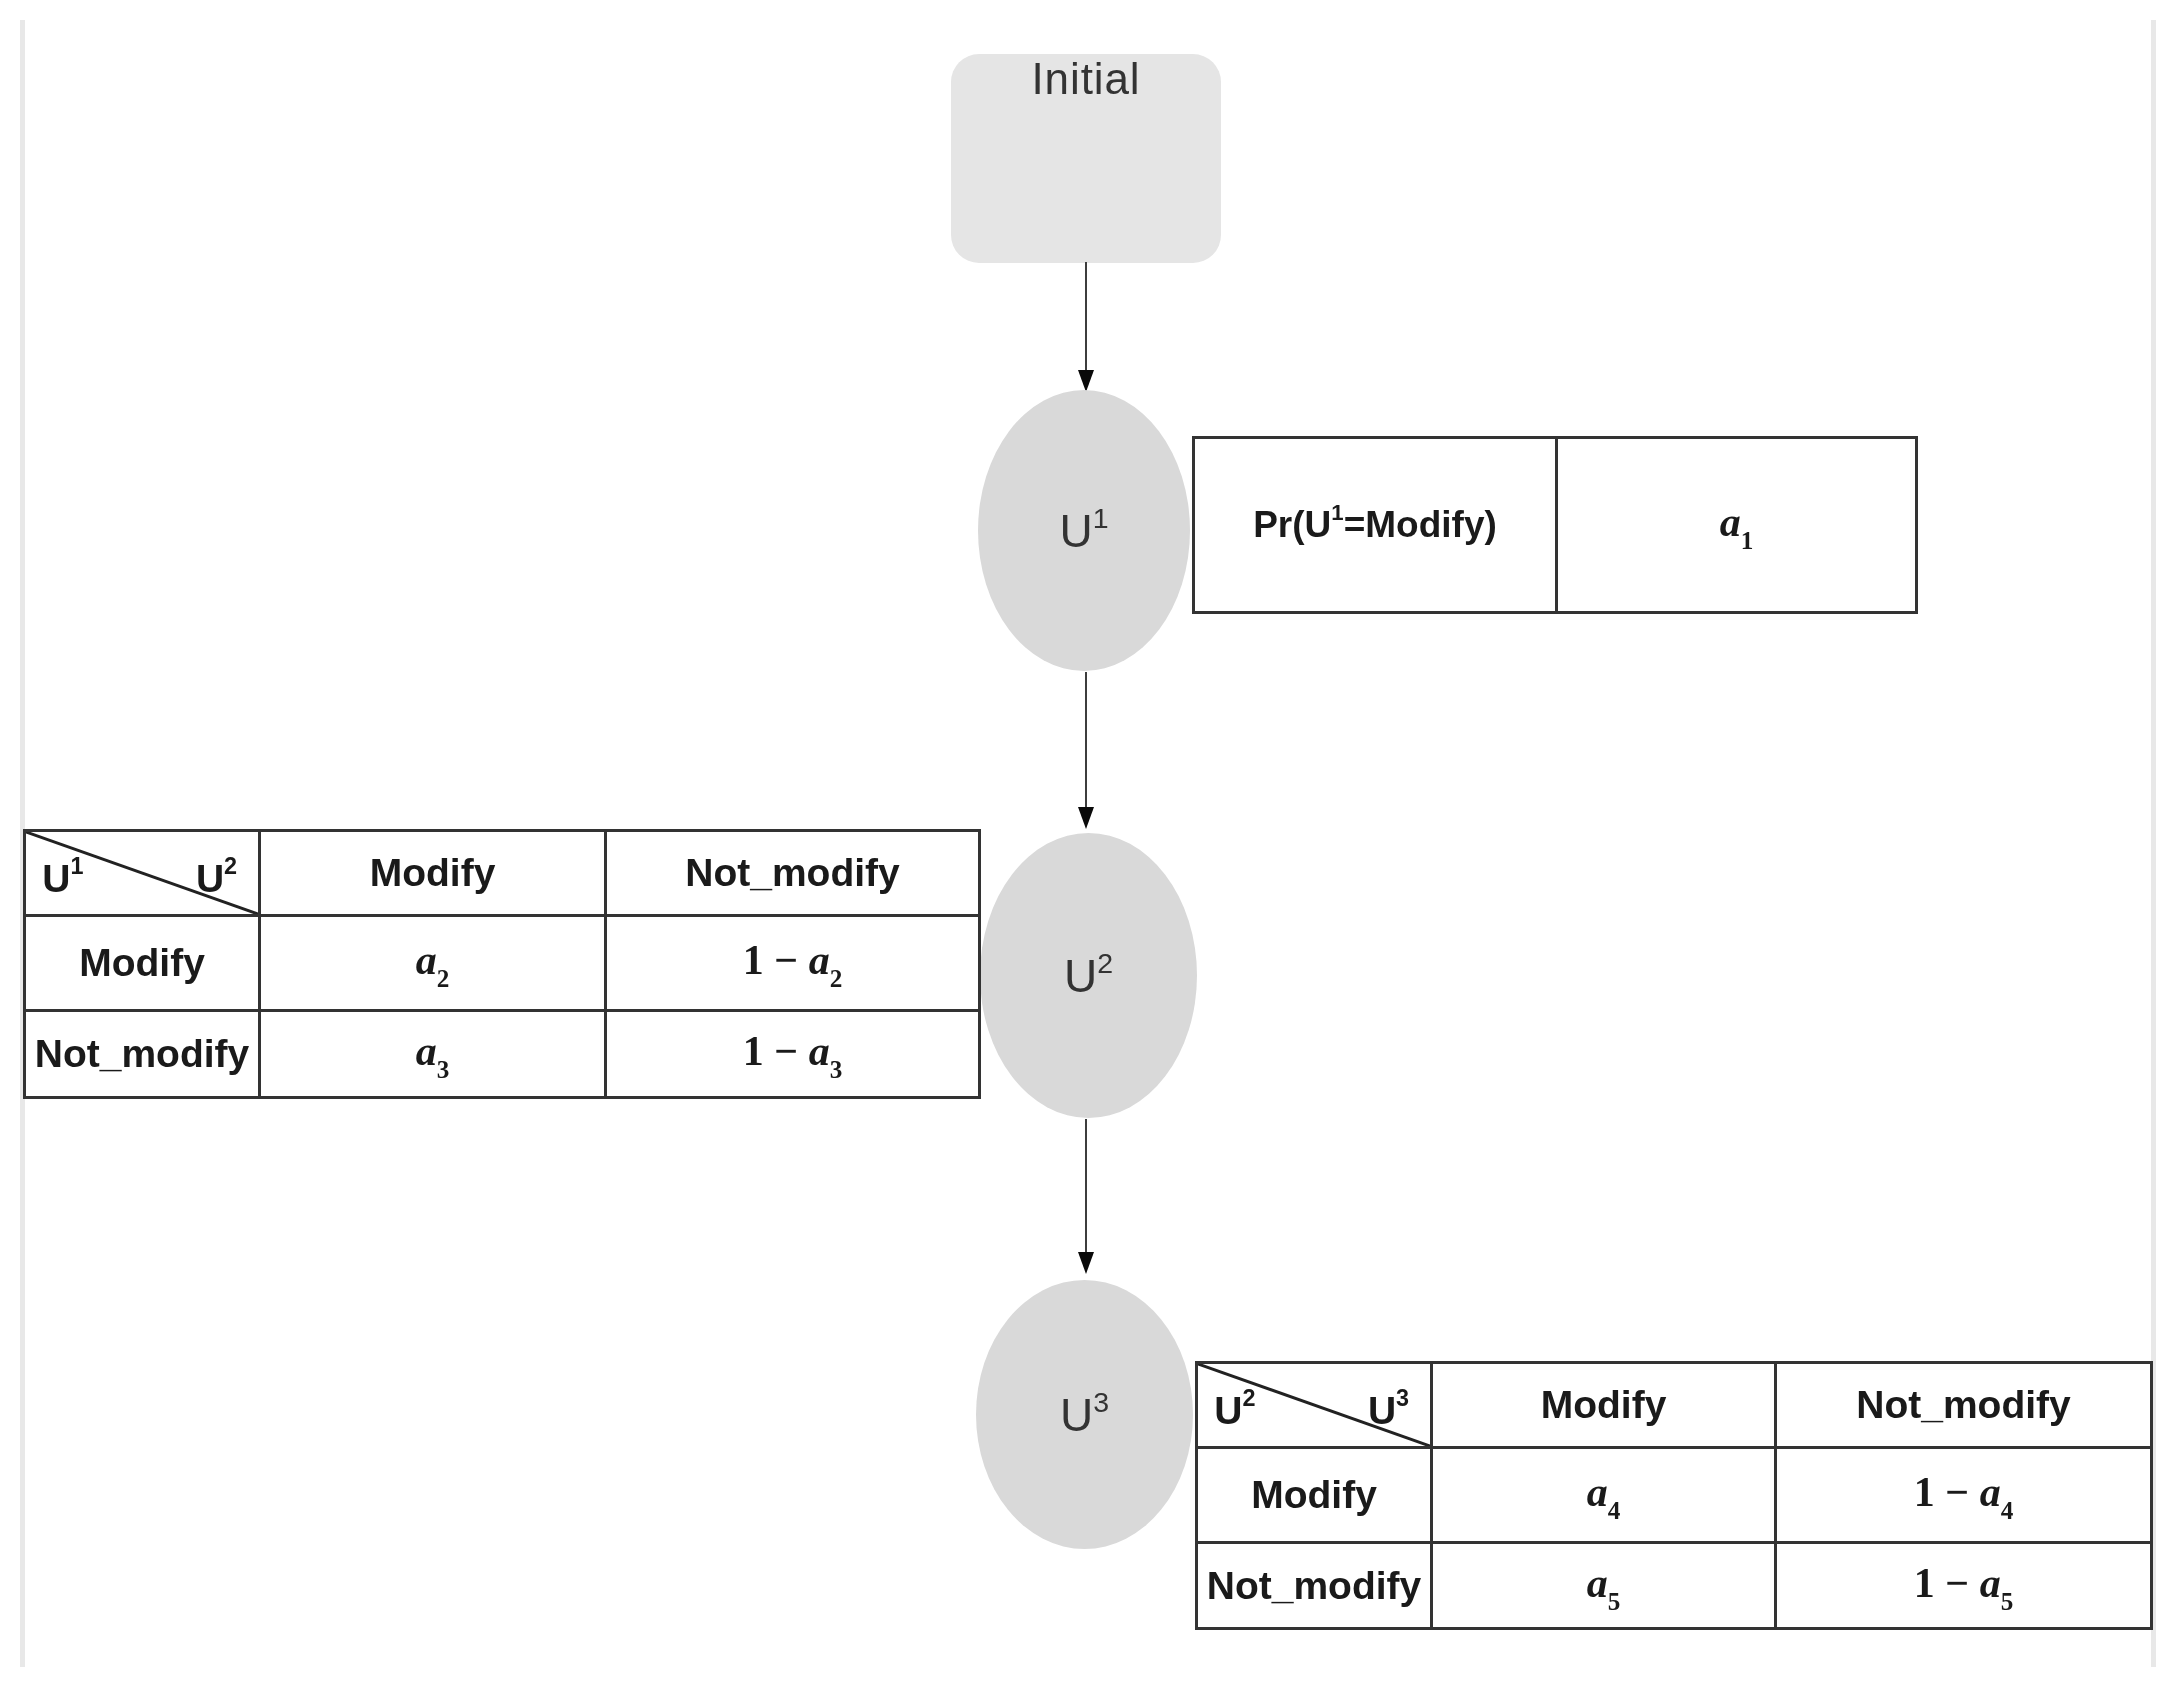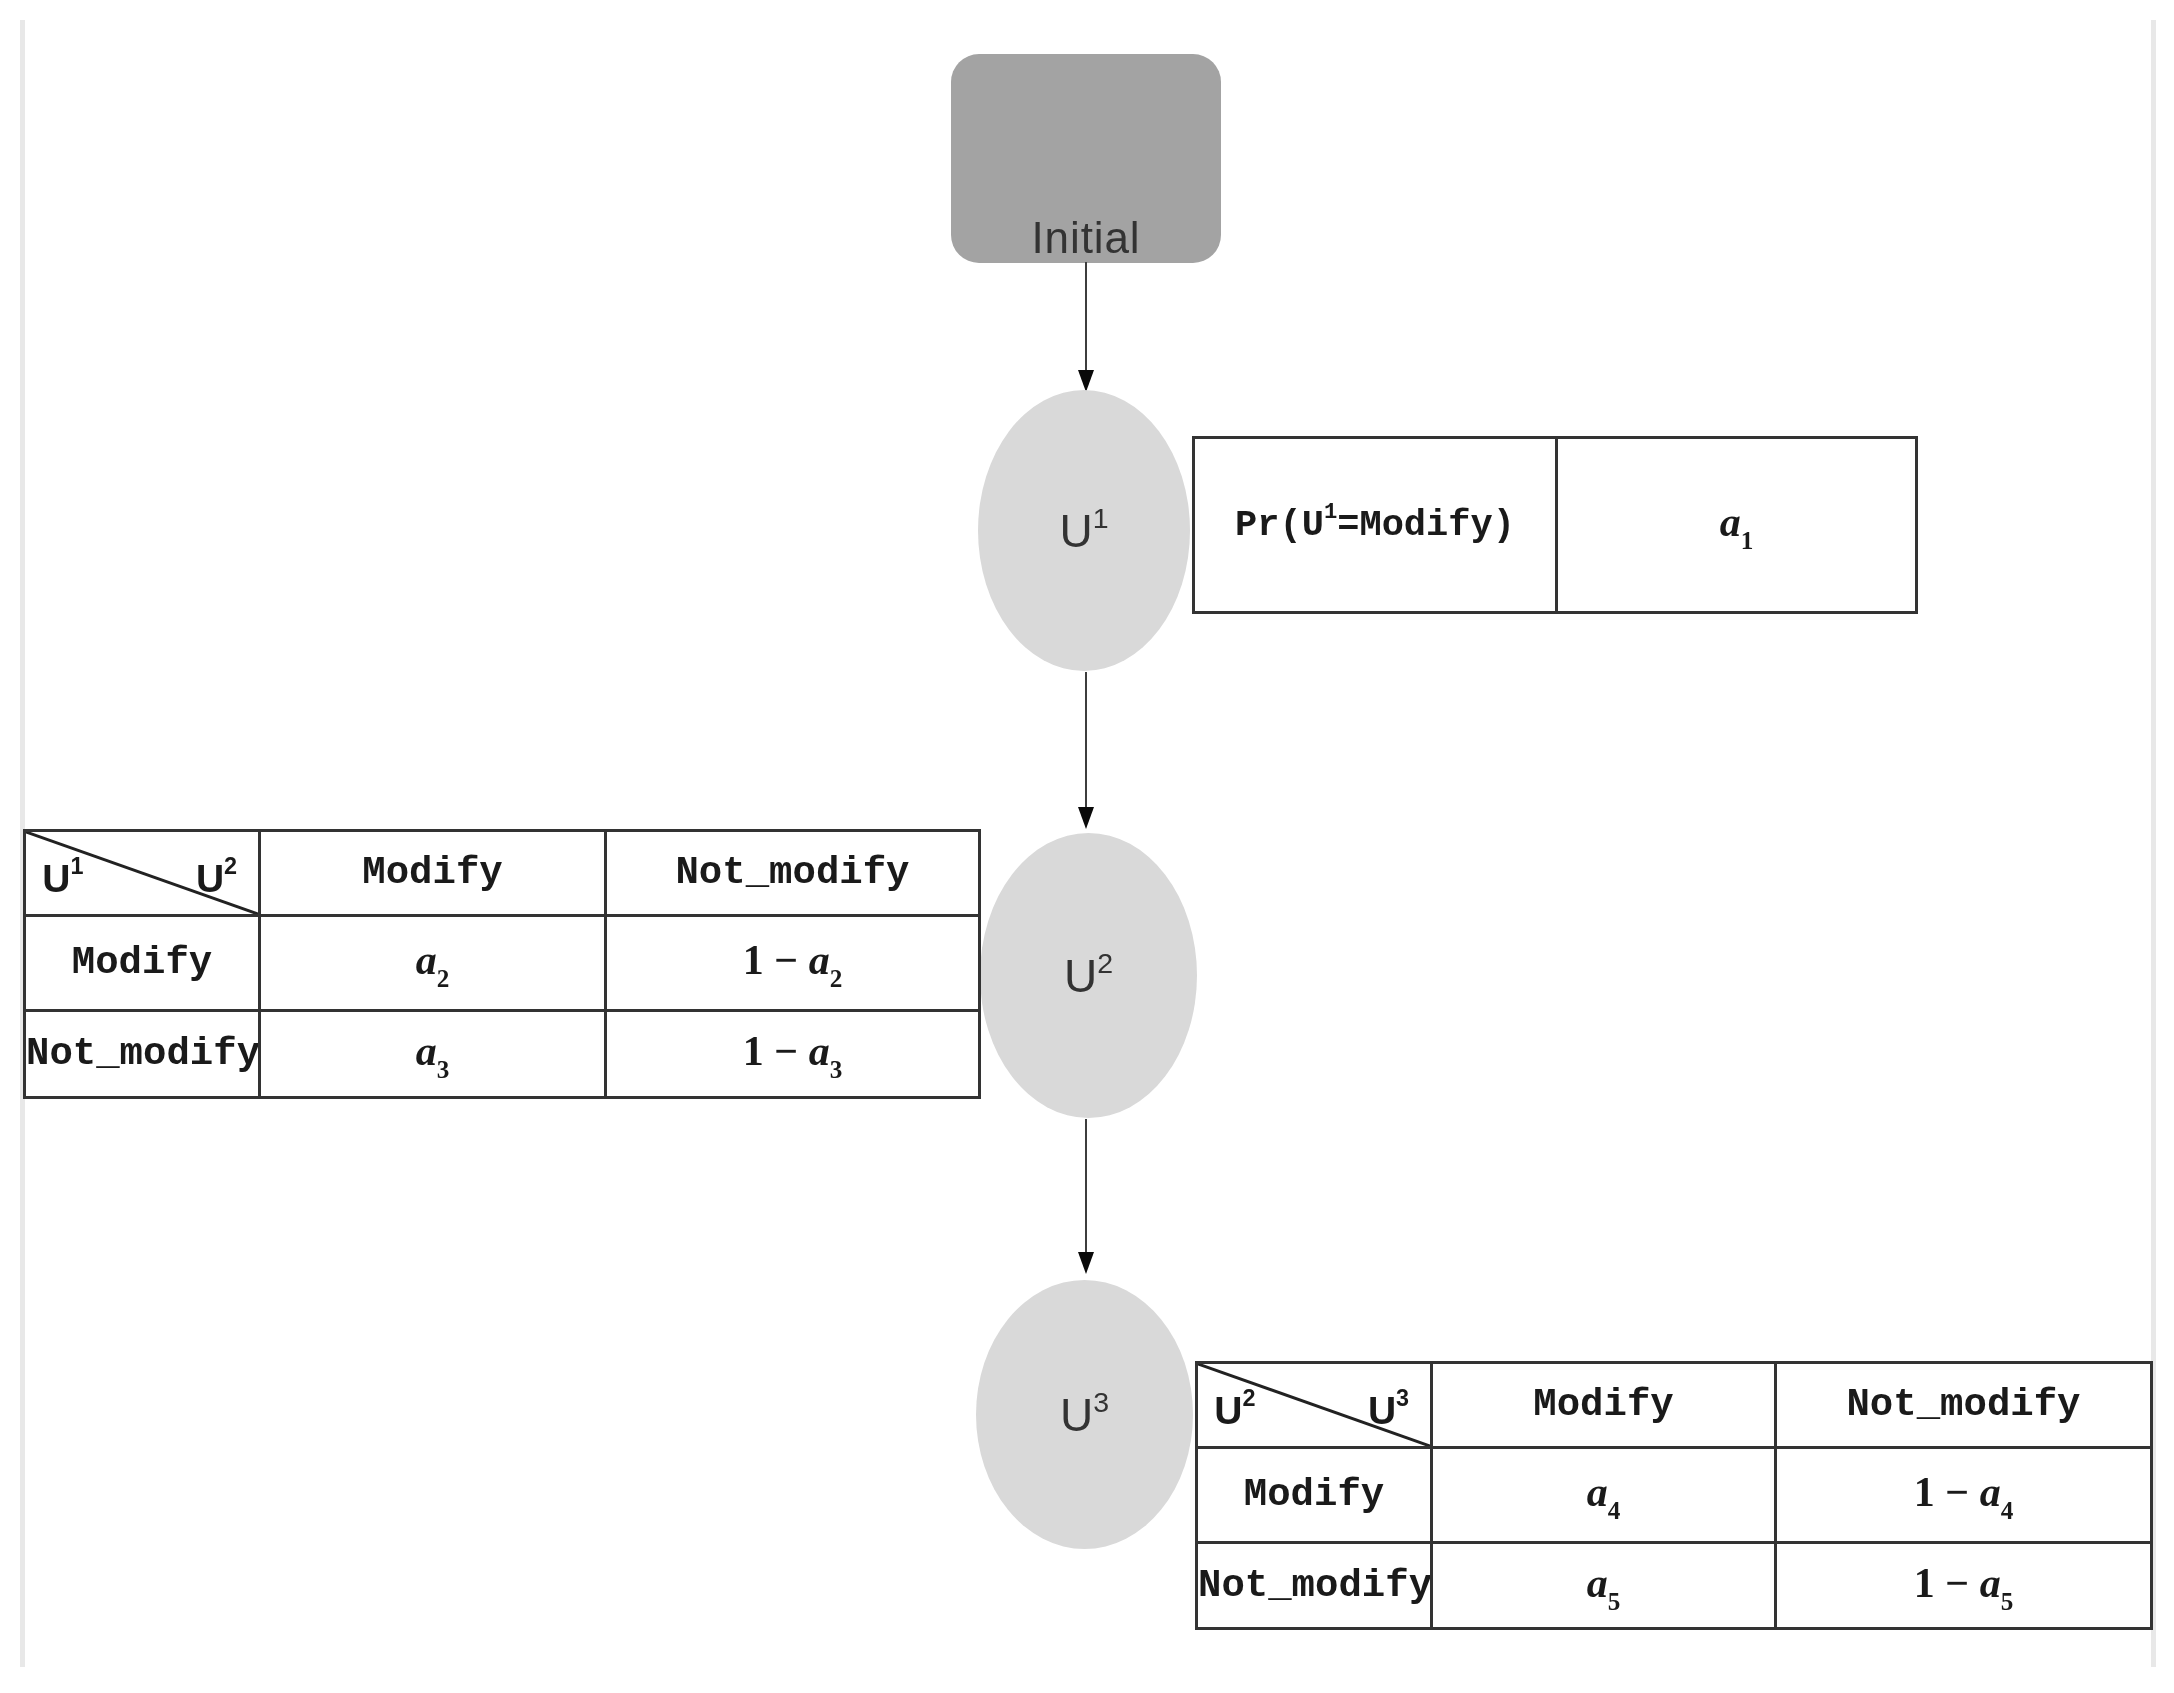--- a/index.html
+++ b/index.html
@@ -5,22 +5,22 @@
   html,body{margin:0;padding:0;background:#ffffff;}
   .canvas{position:relative;width:2174px;height:1694px;background:#ffffff;overflow:hidden;
           font-family:"Liberation Sans",sans-serif;color:#222;}
 
   
   .edge{position:absolute;top:20px;height:1647px;width:4.6px;background:#e8e8e8;}
   .edge.left{left:20px;}
   .edge.right{left:2151px;}
 
   
-  .node-box{position:absolute;left:951px;top:54px;width:270px;height:209px;background:#a3a3a3;
-            border-radius:28px;display:flex;align-items:flex-end;justify-content:center;}
+  .node-box{position:absolute;left:951px;top:54px;width:270px;height:209px;background:#e5e5e5;
+            border-radius:28px;display:flex;align-items:flex-start;justify-content:center;}
   .node-box .lbl{font-size:44px;color:#333;letter-spacing:0.9px;}
   .ellipse{position:absolute;background:#d9d9d9;border-radius:50%;
            display:flex;align-items:center;justify-content:center;}
   .ellipse.u1{left:978px;top:390px;width:212px;height:281px;}
   .ellipse.u2{left:980px;top:833px;width:217px;height:285px;}
   .ellipse.u3{left:976px;top:1280px;width:217px;height:269px;}
   .u-label{font-size:46px;color:#333;}
   .u-label sup{font-size:0.62em;position:relative;top:-1.8px;}
 
   
@@ -32,21 +32,21 @@
   .a1 .arrow-head{top:370px;}
   .a2 .arrow-line{top:672px;height:138px;}
   .a2 .arrow-head{top:807px;}
   .a3 .arrow-line{top:1119px;height:138px;}
   .a3 .arrow-head{top:1252px;}
 
   
   table.cpt{position:absolute;border-collapse:collapse;table-layout:fixed;background:#fff;}
   table.cpt td,table.cpt th{border:3.7px solid #333;padding:0;text-align:center;vertical-align:middle;
                             overflow:hidden;}
-  .sans{font-family:Liberation Mono, monospace;font-weight:700;font-size:39px;color:#1a1a1a;}
+  .sans{font-family:Liberation Sans, sans-serif;font-weight:700;font-size:39px;color:#1a1a1a;}
   .math{font-family:"Liberation Serif",serif;font-weight:700;font-size:42px;color:#1a1a1a;}
   .math i{font-style:italic;}
   .math sub{font-size:0.6em;position:relative;bottom:-3.7px;}
   .sans sup, .corner sup{font-size:0.6em;position:relative;top:-3.7px;}
 
   #prior-u1{left:1192px;top:436px;width:723px;height:178px;}
   #prior-u1 .lblcell{font-size:37px;}
   #trans-u1-u2{left:23px;top:829px;width:955px;height:267px;}
   #trans-u2-u3{left:1195px;top:1361px;width:955px;height:266px;}
 

